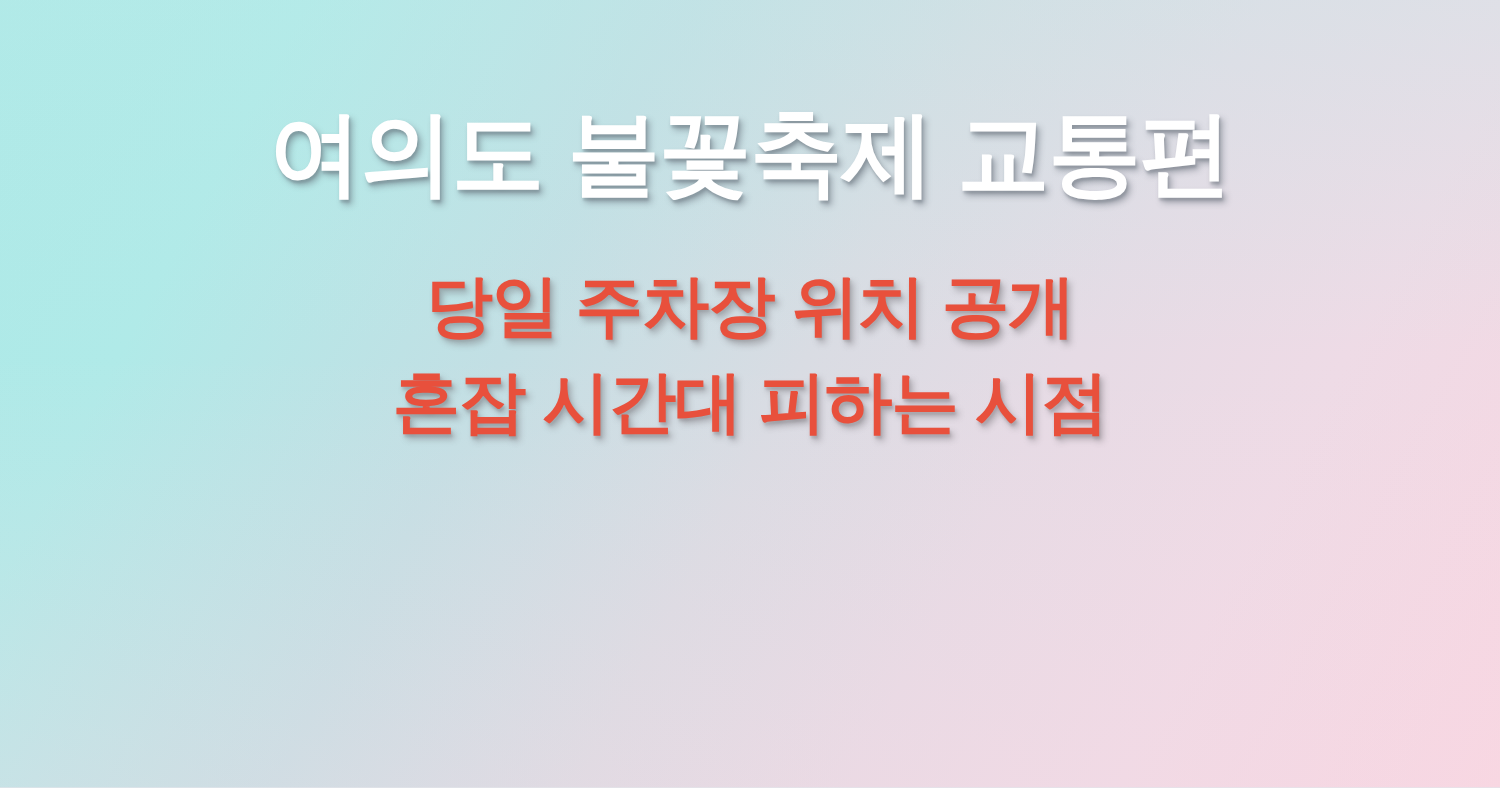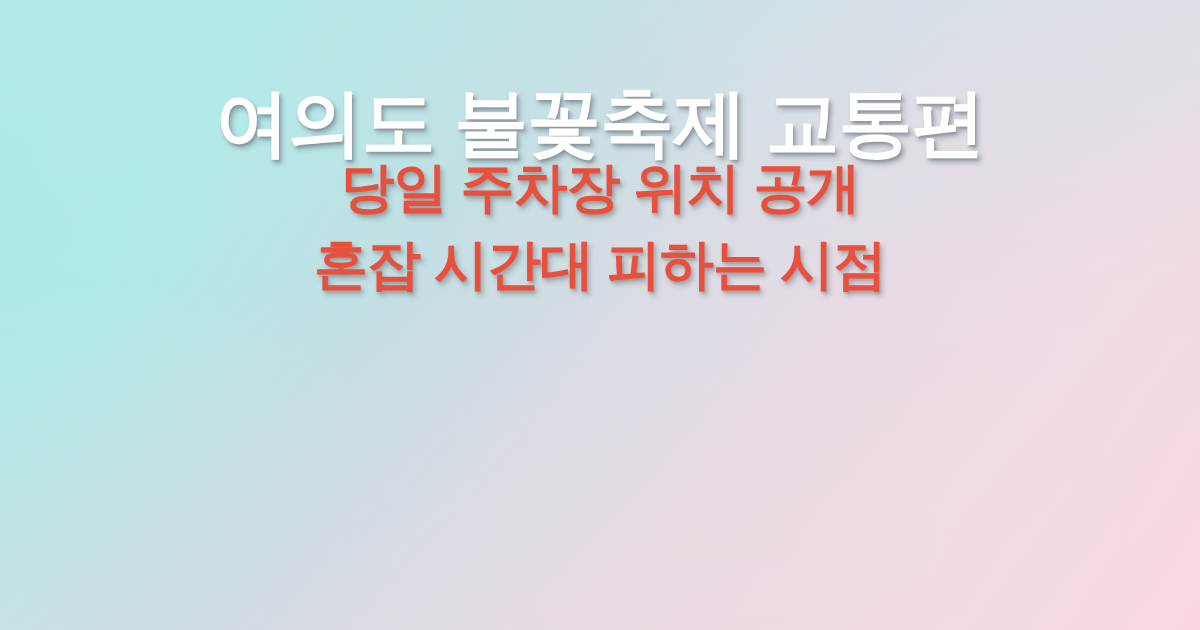--- a/index.html
+++ b/index.html
@@ -100,21 +100,21 @@
     line-height: 1.0;
     letter-spacing: -1px;
     color: #e8503c;
     text-align: center;
     white-space: nowrap;
     text-shadow:
       3px 4px 5px rgba(110, 105, 110, 0.42),
       1px 2px 2px rgba(110, 105, 110, 0.26);
   }
 
-  .subline-1 { }
+  .subline-1 { margin-top: 58px; }
   .subline-2 { margin-top: 23px; }
 </style>
 </head>
 <body>
 
 <div class="thumbnail-card">
 
   <div class="bg-gradient"></div>
   <div class="bg-gradient-overlay"></div>
 

